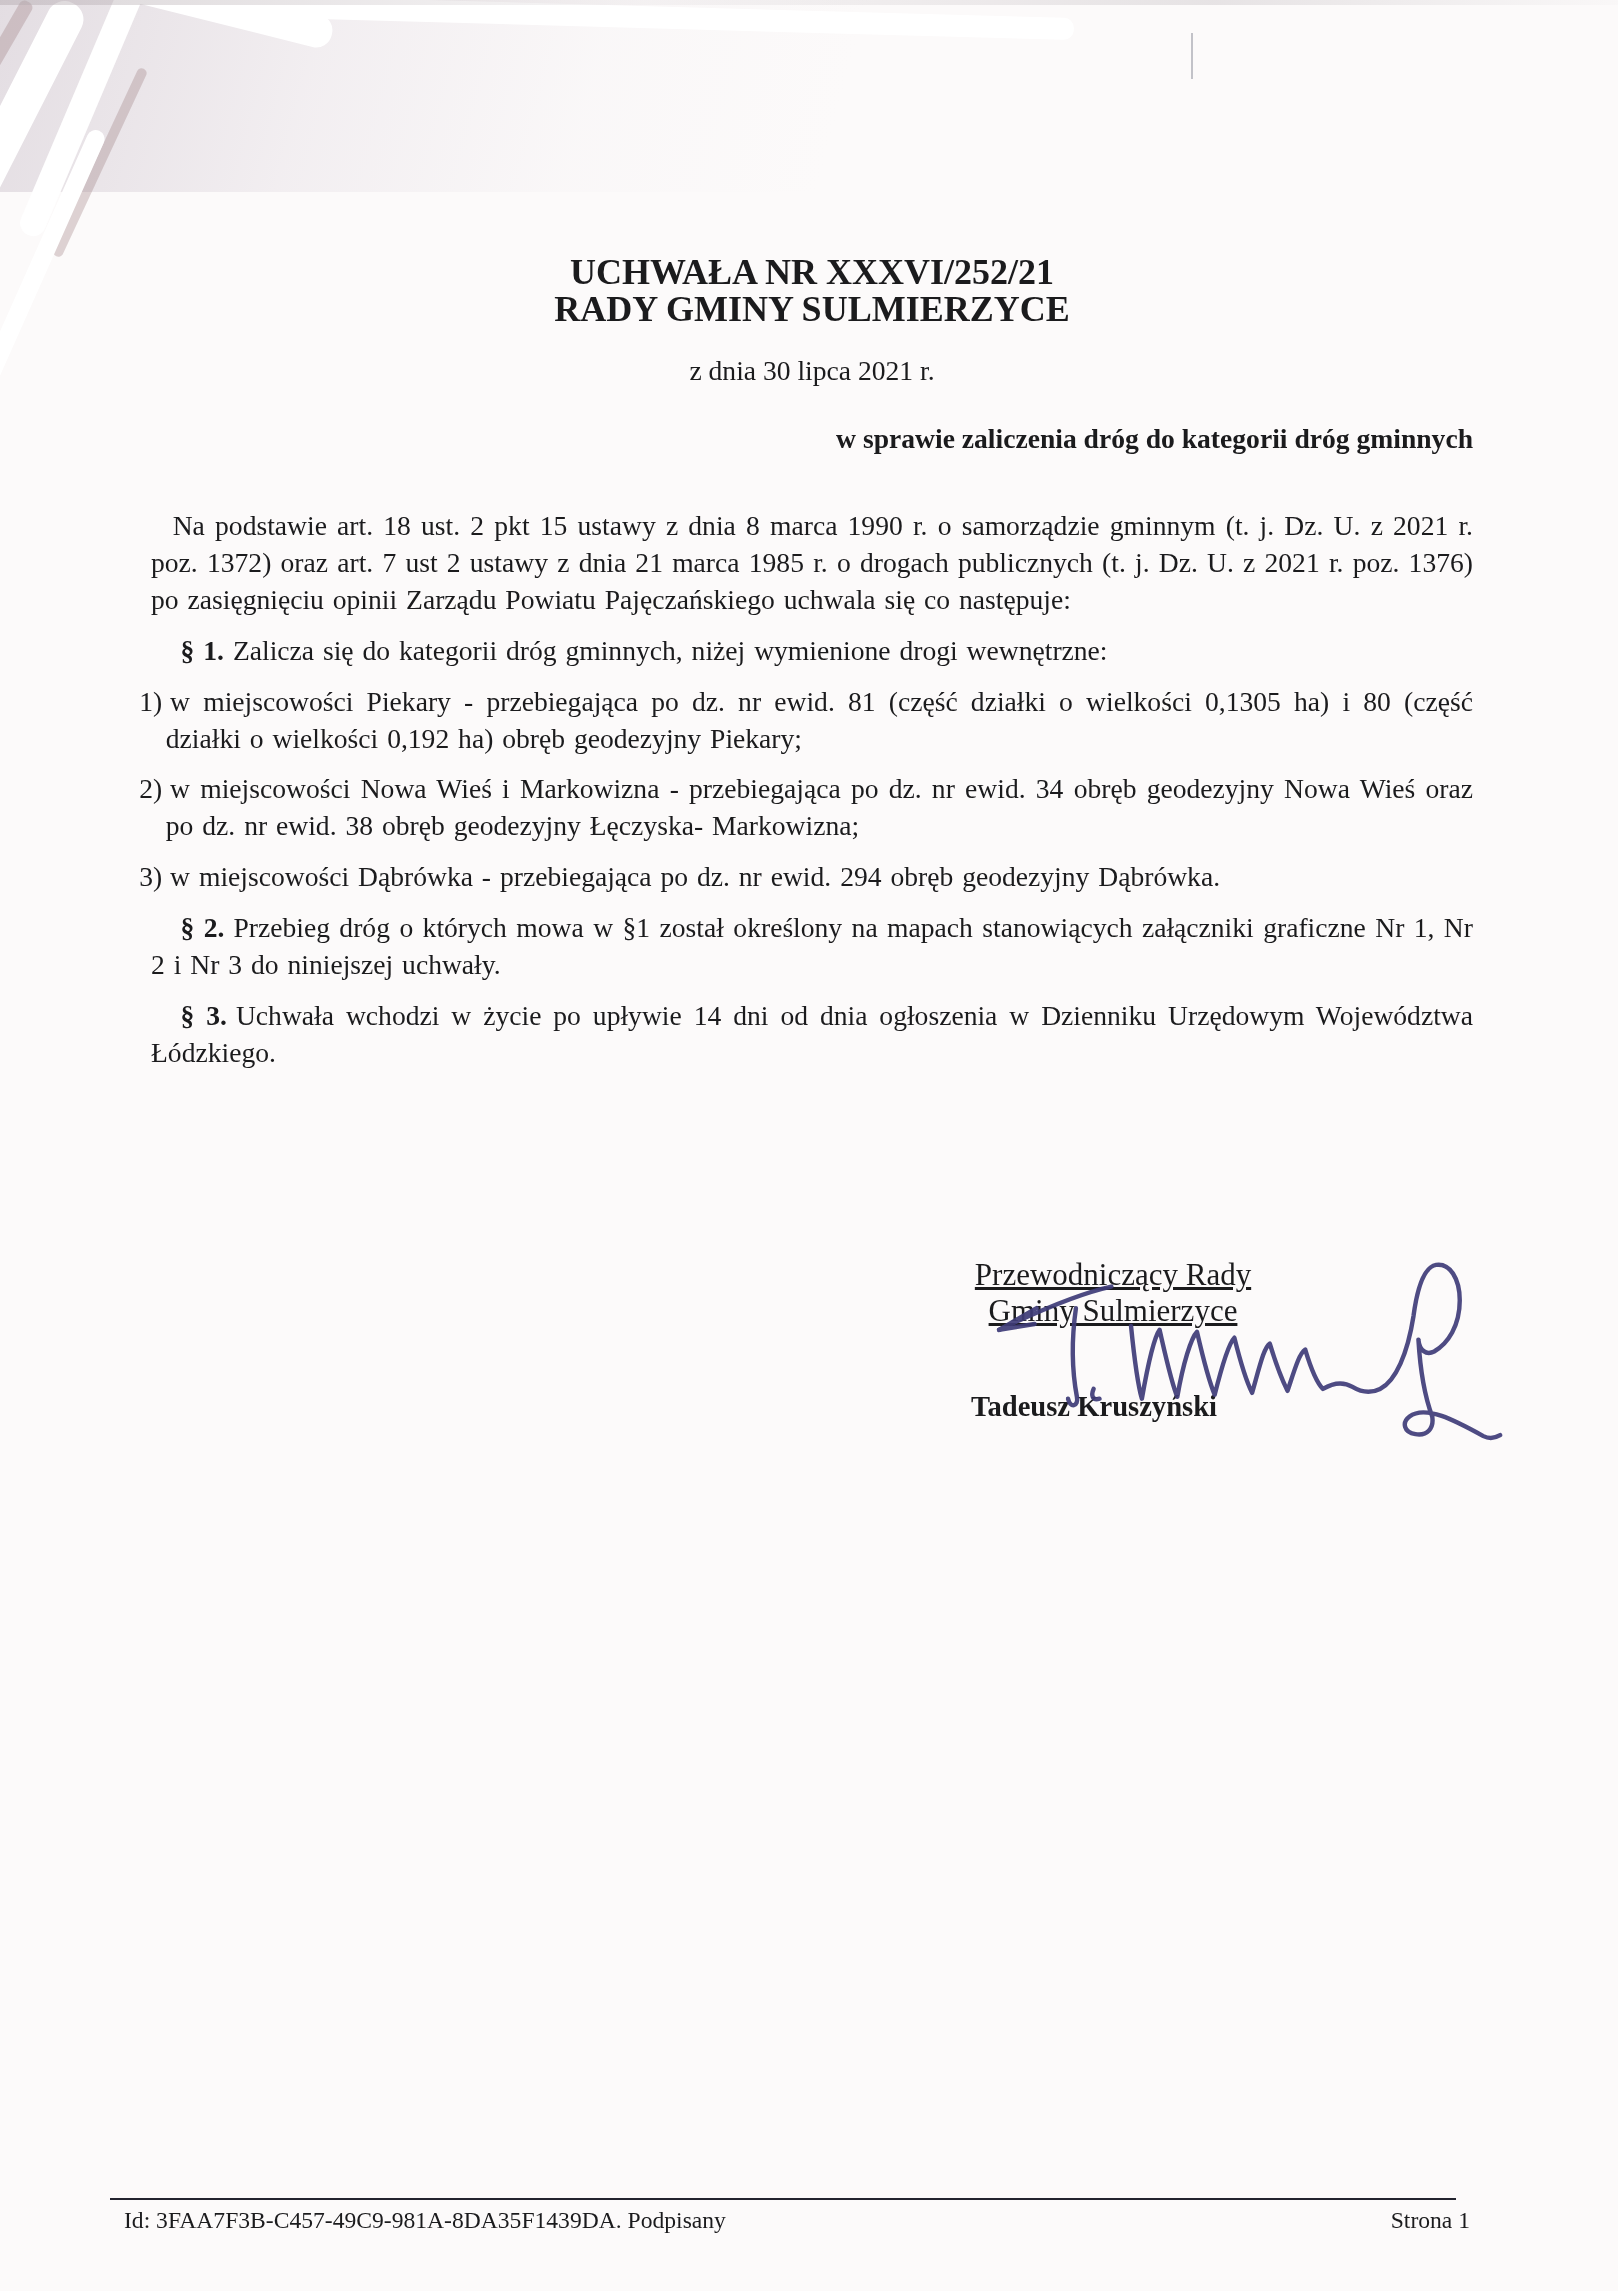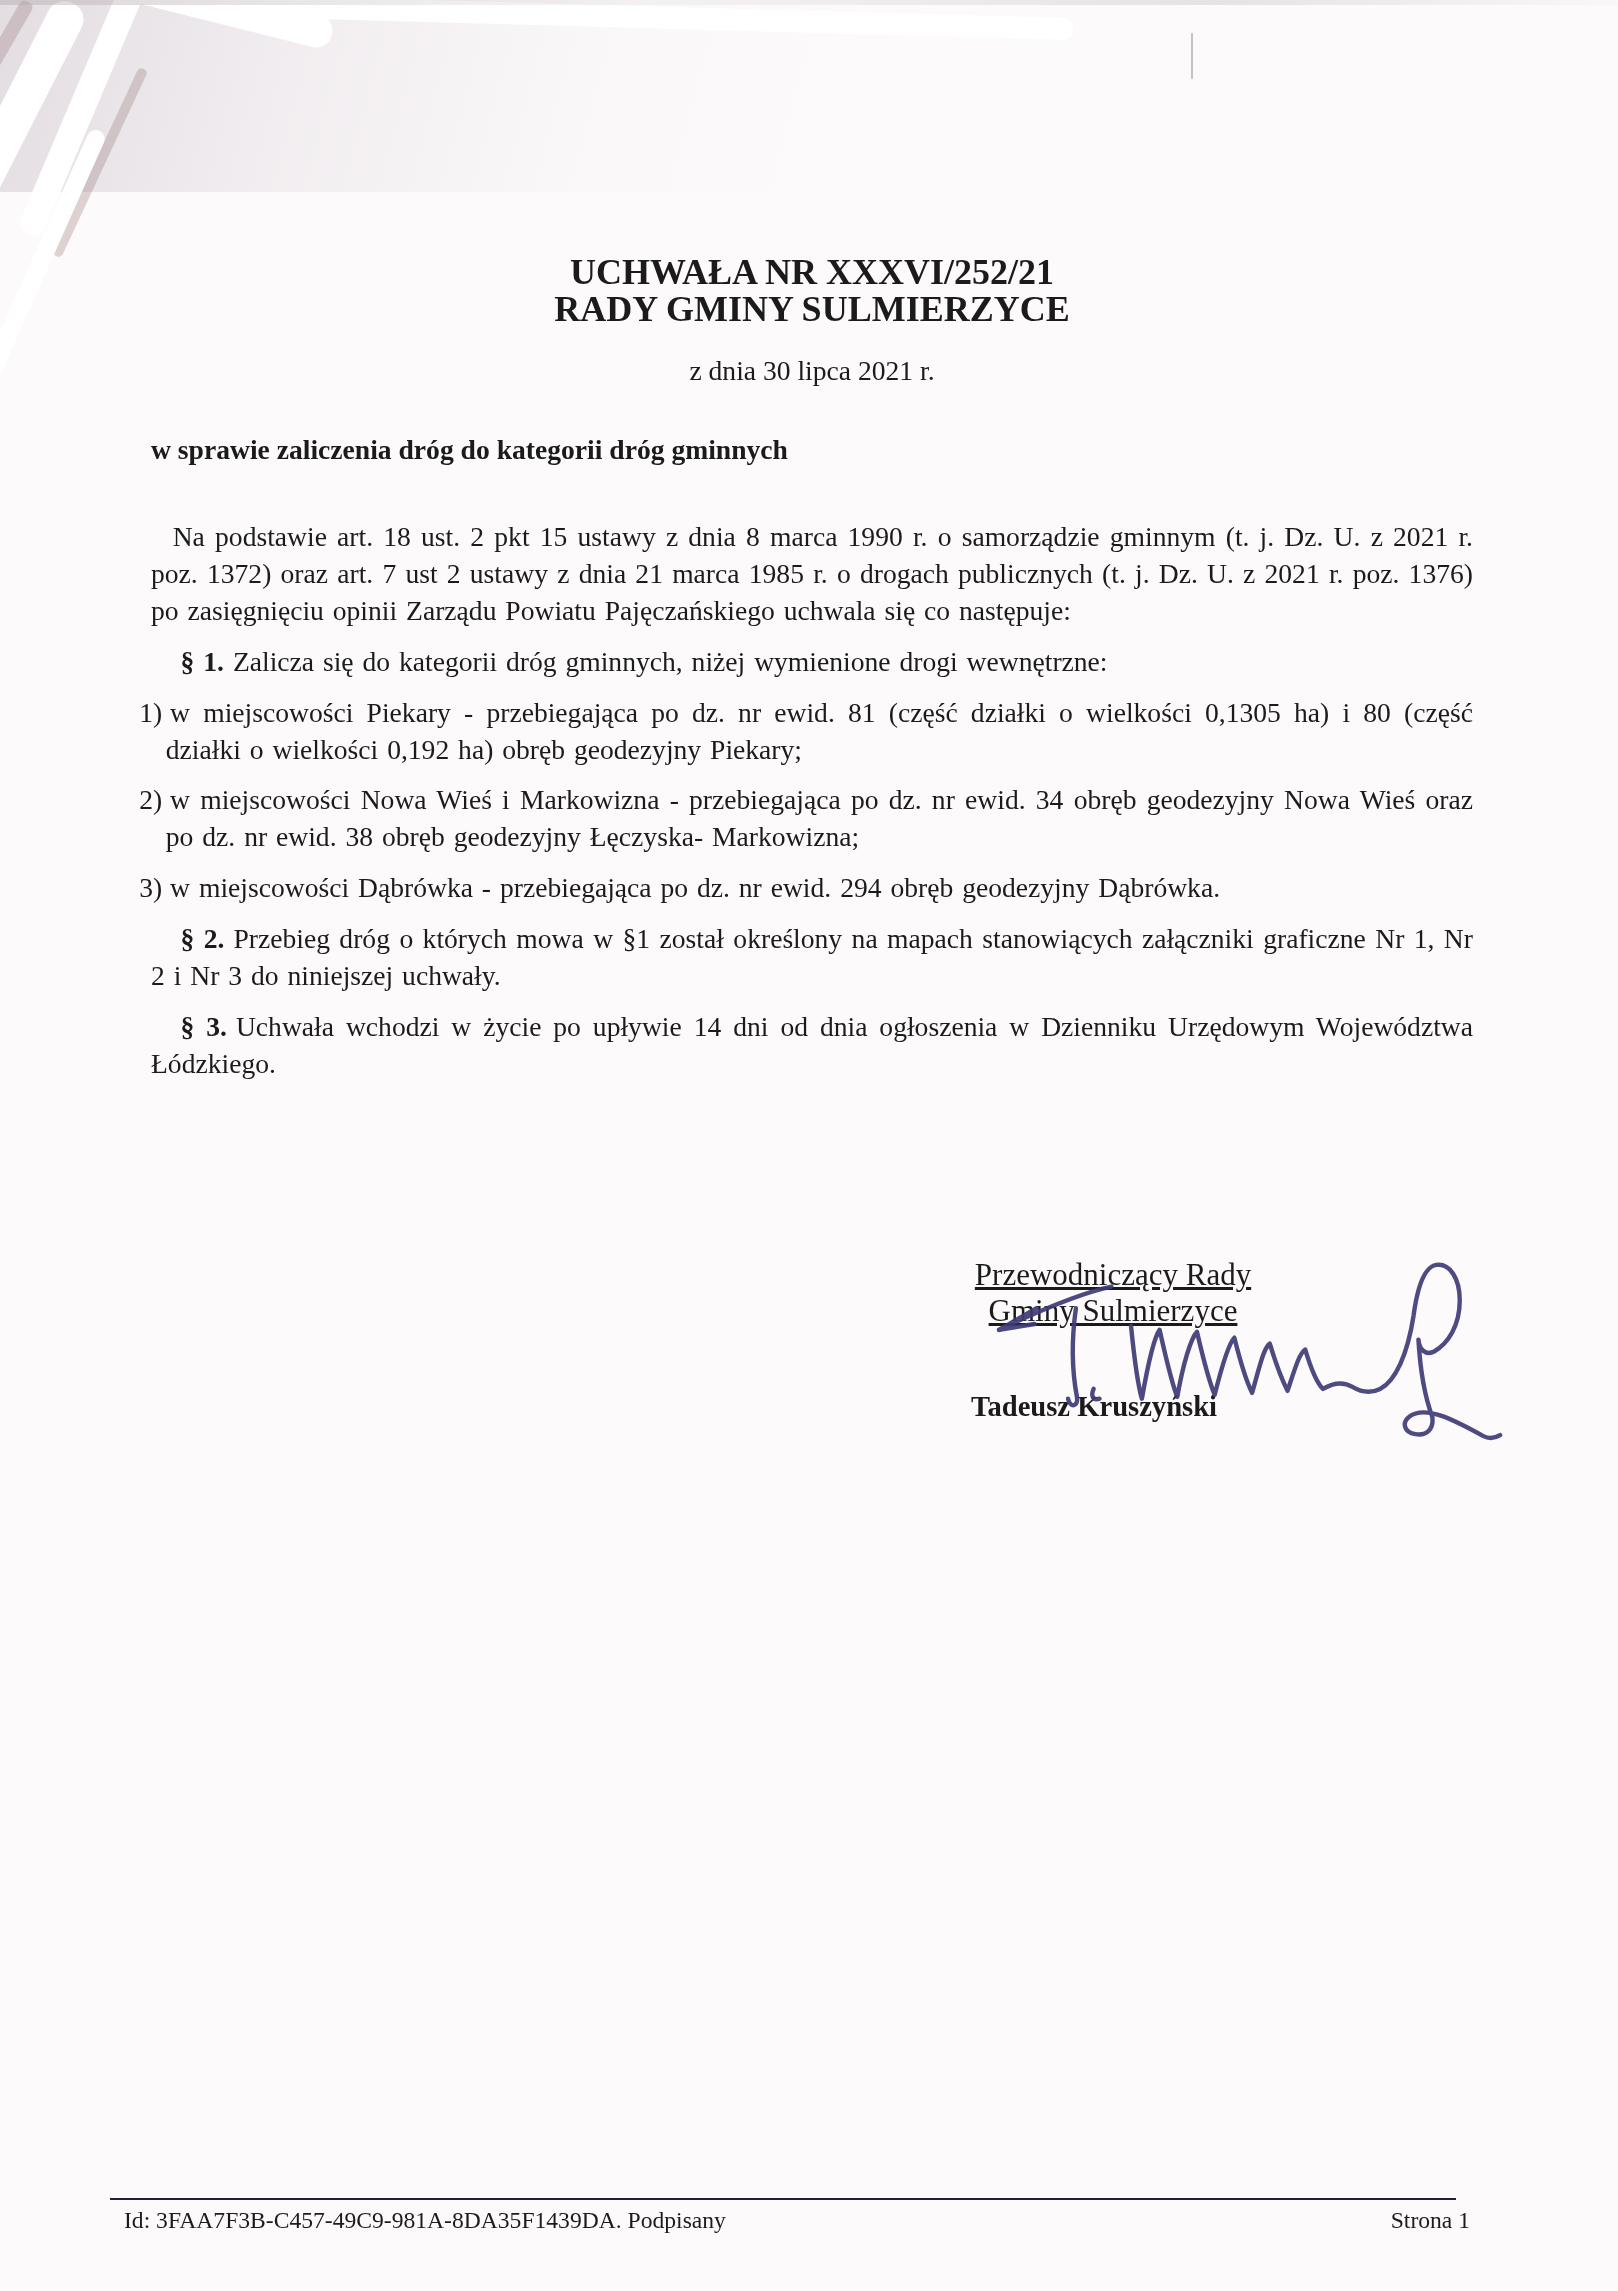--- a/index.html
+++ b/index.html
@@ -23,21 +23,21 @@
   .streak.s4{left:207px;top:5.9px;width:867px;height:21.7px;transform:rotate(1.6deg);border-radius:9.9px;}
   .streak.s5{left:29.6px;top:118px;width:17.7px;height:296px;transform:rotate(24deg);border-radius:9.9px;}
   .shadow-mark{position:absolute;background:rgba(150,115,120,.30);}
   .shadow-mark.m1{left:-7.9px;top:-5.9px;width:13.8px;height:118px;transform:rotate(30deg);border-radius:5.9px;}
   .shadow-mark.m2{left:95px;top:59px;width:9.9px;height:207px;transform:rotate(25deg);border-radius:5.9px;}
   .vline{position:absolute;left:1191px;top:33px;width:2px;height:46px;background:#c2c2c8;}
   
   .content{position:absolute;left:151px;top:254px;width:1322px;font-size:27.6px;line-height:37px;}
   .title{font-weight:bold;font-size:36px;line-height:37px;text-align:center;}
   .date-line{margin-top:24px;text-align:center;}
-  .subject-line{margin-top:42px;text-align:left;font-weight:bold;}
+  .subject-line{margin-top:31px;text-align:right;font-weight:bold;}
   .preamble{margin:50px 0 0 0;text-align:justify;text-indent:21.7px;word-spacing:2px;}
   .section{margin:13.8px 0 0 0;text-align:justify;text-indent:29.6px;word-spacing:2px;}
   .section .label{font-weight:bold;margin-right:8.9px;}
   .item{margin:13.8px 0 0 -11.8px;text-align:justify;padding-left:26.6px;text-indent:-26.6px;word-spacing:2px;}
   .item .num{margin-right:7.9px;}
   
   .sig-role{position:absolute;left:916px;top:1257px;width:394px;text-align:center;font-size:31px;line-height:36px;text-decoration:underline;}
   .sig-name{position:absolute;left:971px;top:1391px;font-weight:bold;font-size:28.6px;}
   .sig-svg{position:absolute;left:946px;top:1243px;pointer-events:none;}
   

